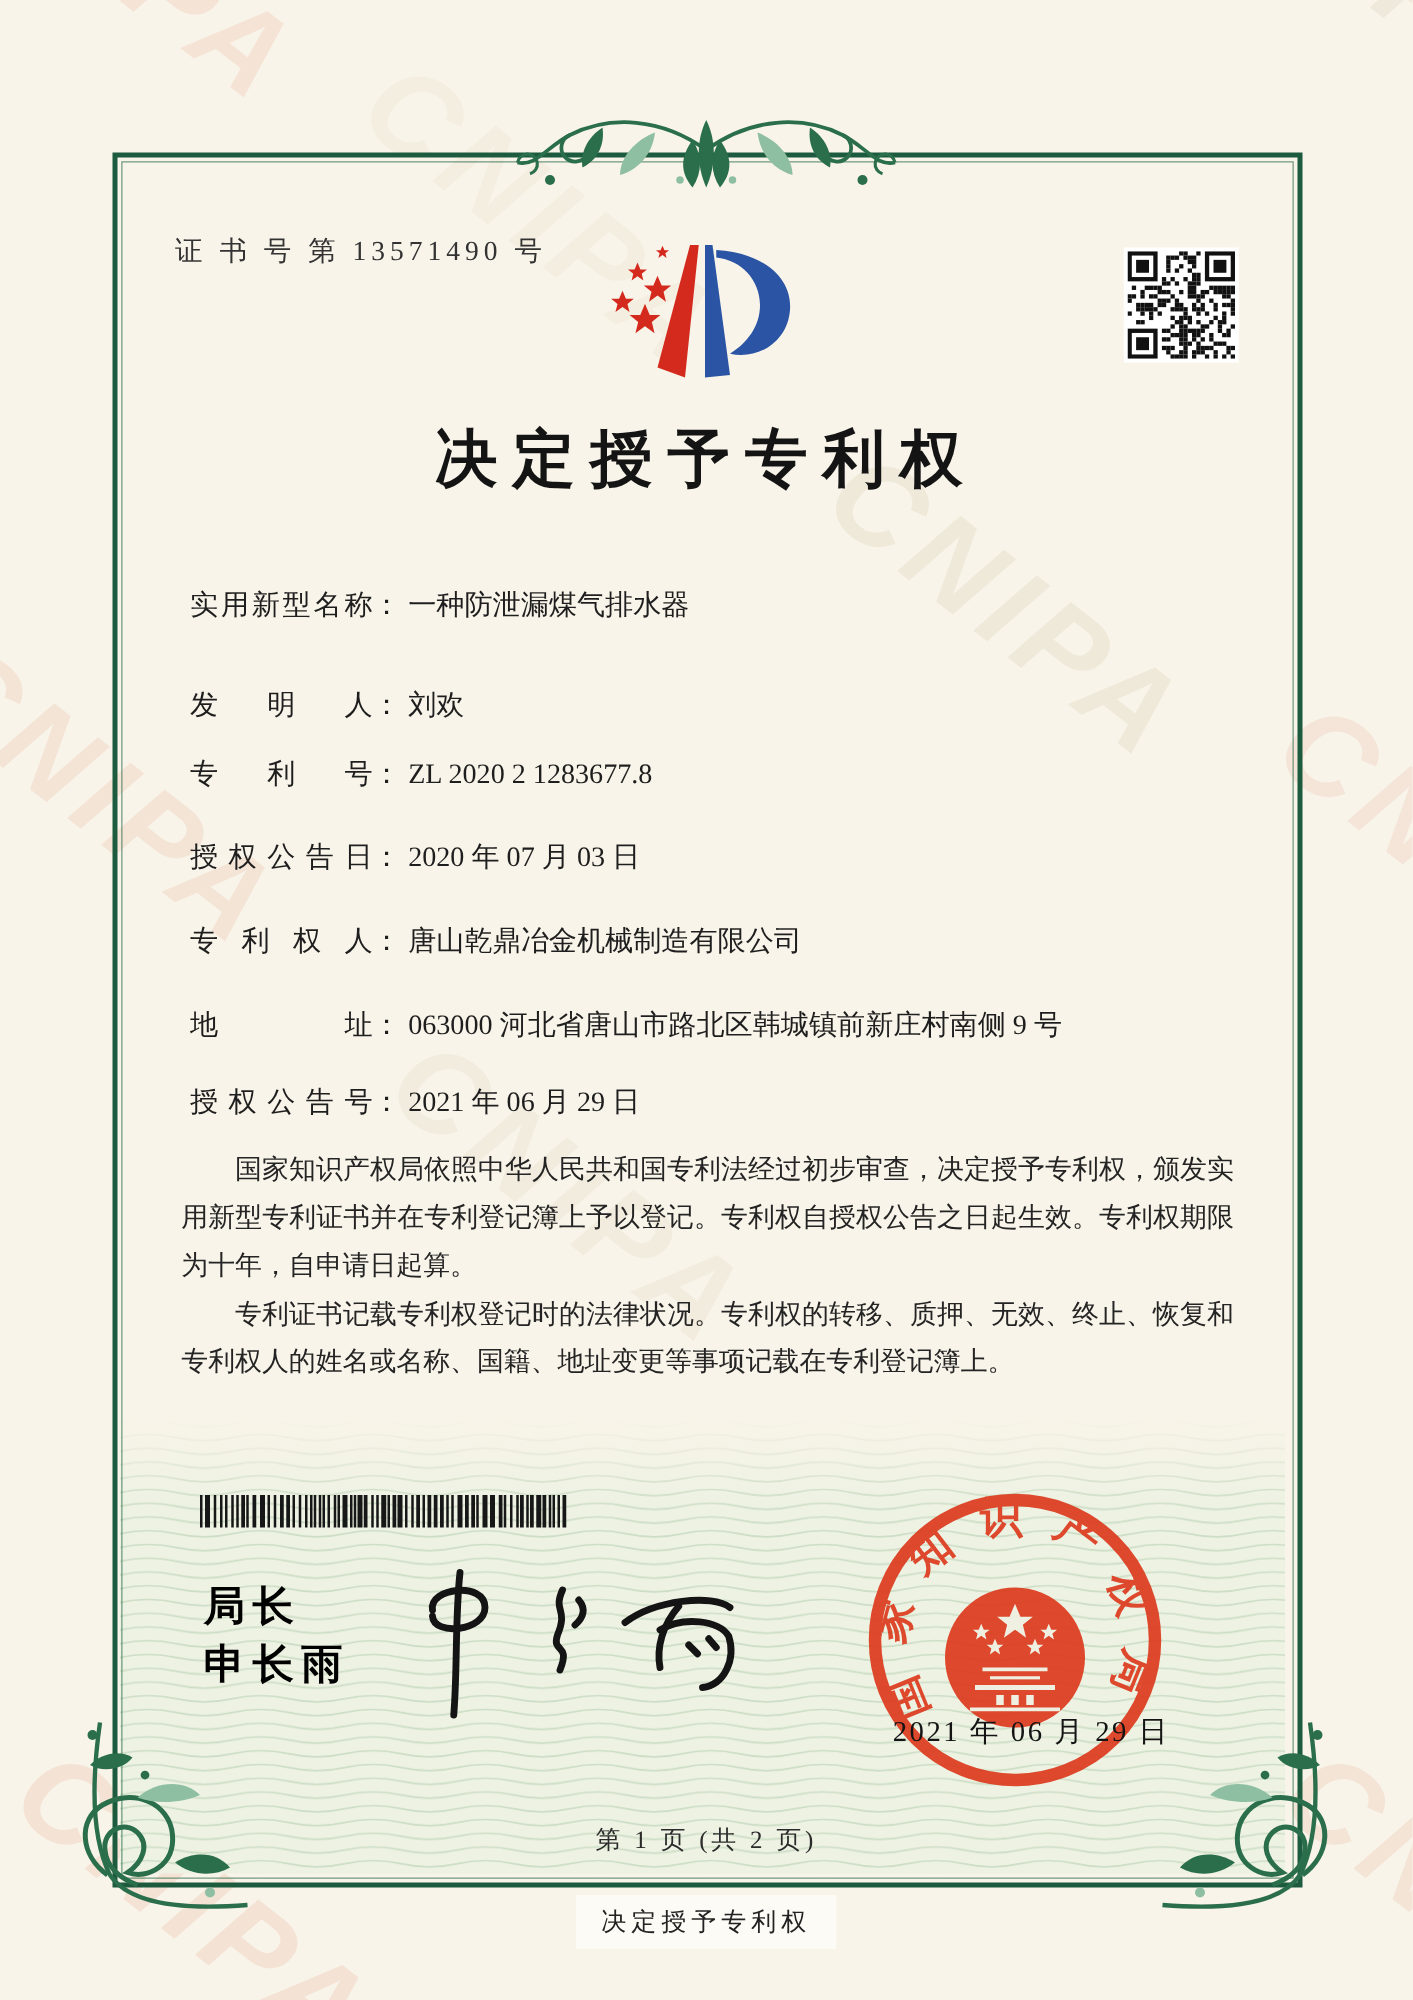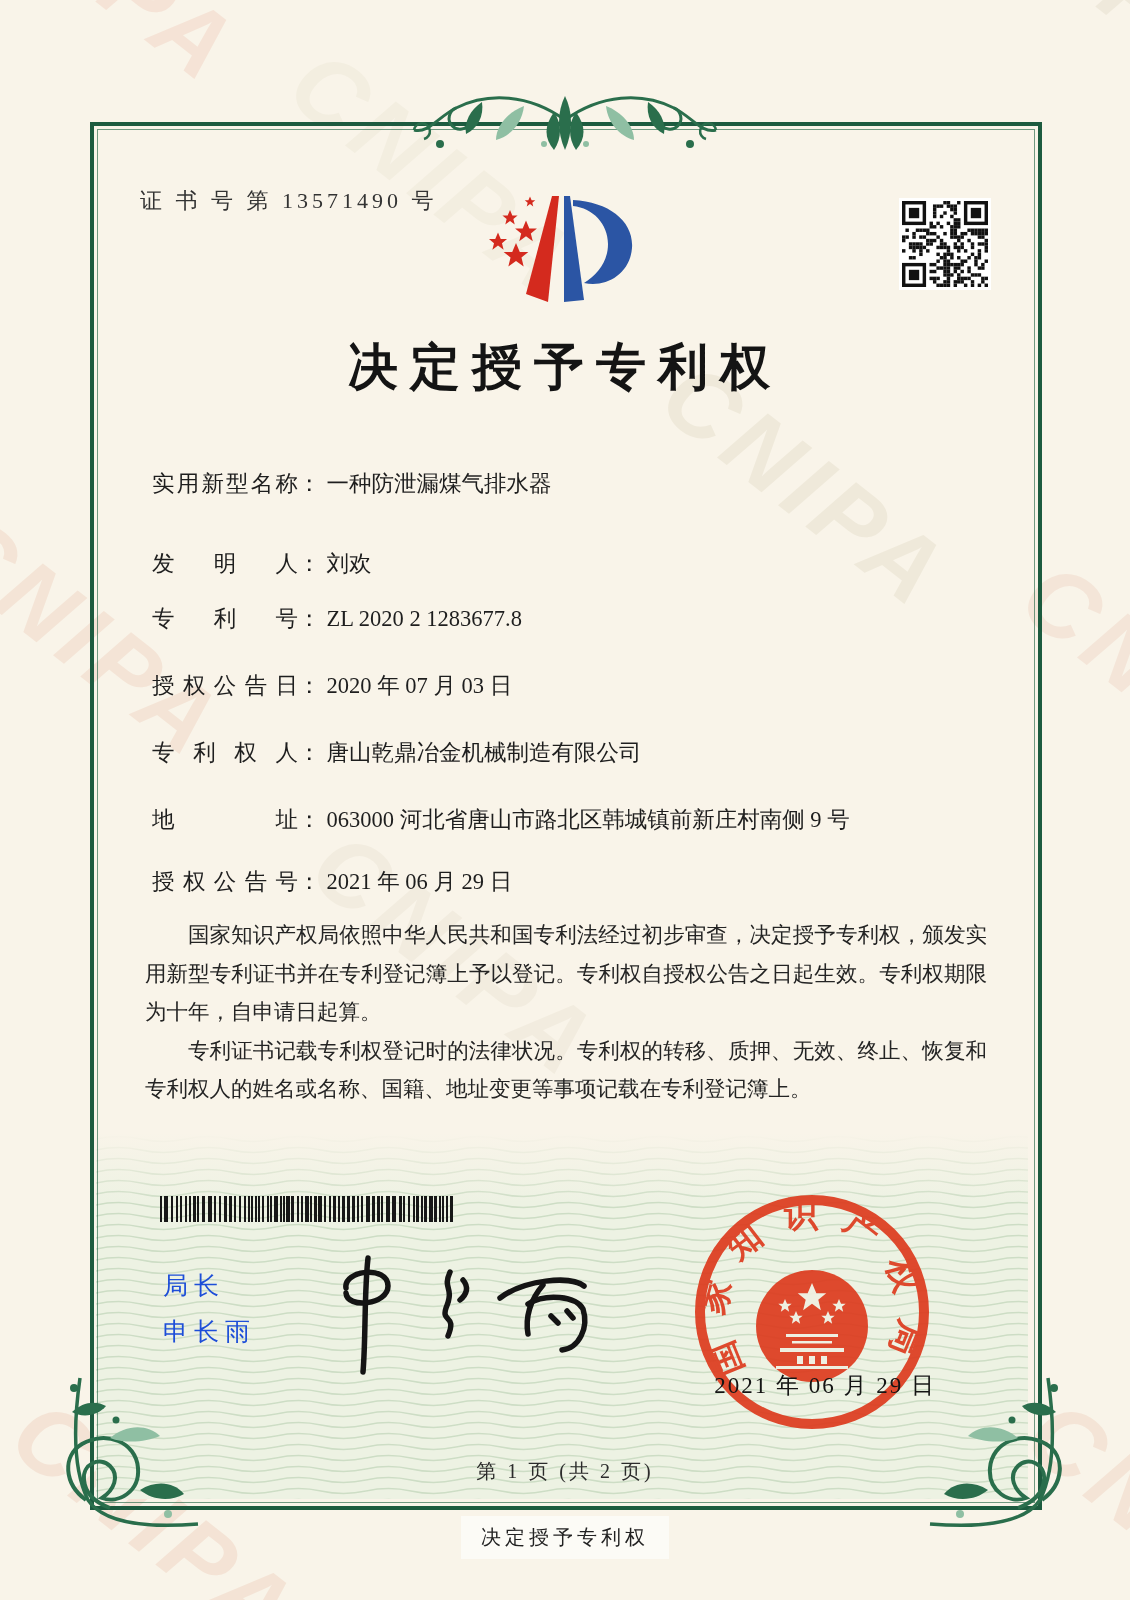--- a/index.html
+++ b/index.html
@@ -36,21 +36,21 @@
   .grant2{position:absolute;left:413px;top:0;white-space:nowrap;}
   
   .paras{position:absolute;left:145px;top:916px;width:842px;font-size:21.5px;
          line-height:38.5px;color:#242424;text-align:justify;z-index:4;}
   .paras p{margin:0;text-indent:2em;}
   
   .barcode{position:absolute;left:160px;top:1196px;height:26px;z-index:4;font-size:0;}
   .barcode span{display:inline-block;height:26px;vertical-align:top;}
   .official{position:absolute;left:163px;top:1262px;z-index:4;
             font-family:"Liberation Sans","DejaVu Sans",sans-serif;
-            font-weight:400;font-size:25px;color:#1d4ed8;letter-spacing:6px;line-height:46px;}
+            font-weight:700;font-size:33px;color:#000000;letter-spacing:6px;line-height:46px;}
   .sig{position:absolute;left:330px;top:1242px;z-index:4;}
   .seal{position:absolute;left:678px;top:1178px;z-index:5;opacity:.92;}
   .sealdate{position:absolute;left:693px;top:1370px;width:264px;text-align:center;
             font-size:23px;letter-spacing:2px;color:#141414;z-index:6;}
   .pageinfo{position:absolute;left:0;top:1458px;width:100%;text-align:center;
             font-size:20px;letter-spacing:3px;color:#2b2b2b;z-index:4;}
   .contnote{position:absolute;left:50%;top:1516px;transform:translateX(-50%);
             background:#fcfbf6;padding:8px 20px;font-size:20px;letter-spacing:4px;
             color:#222;z-index:4;}
 </style>

